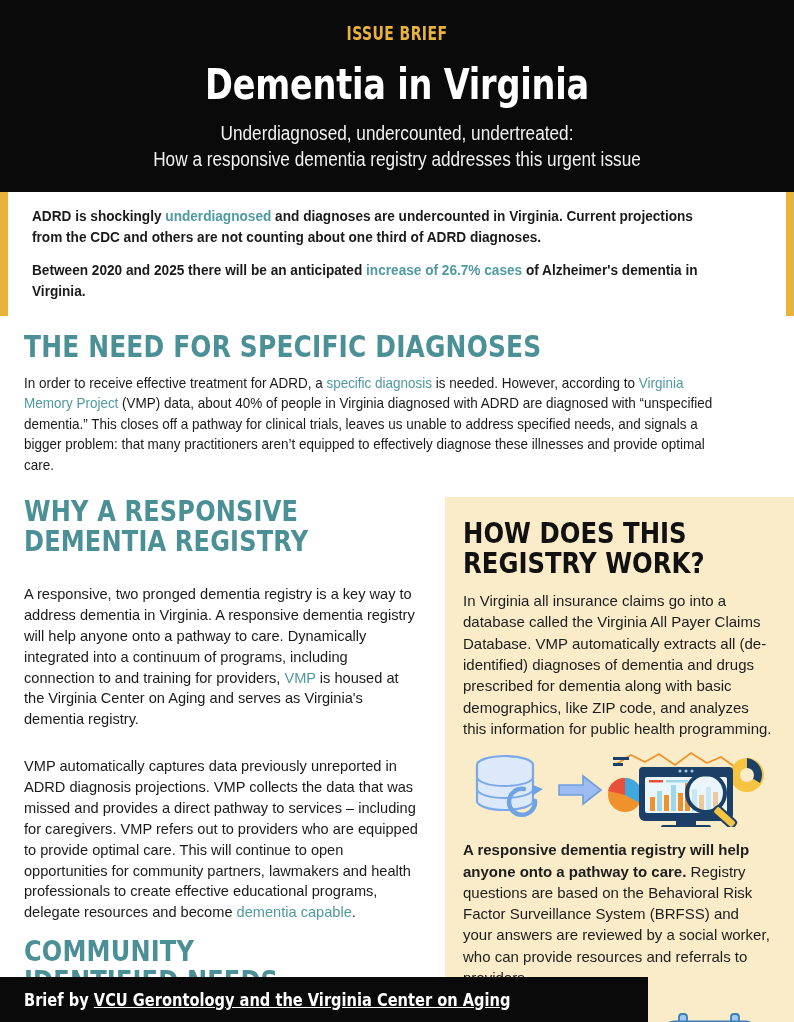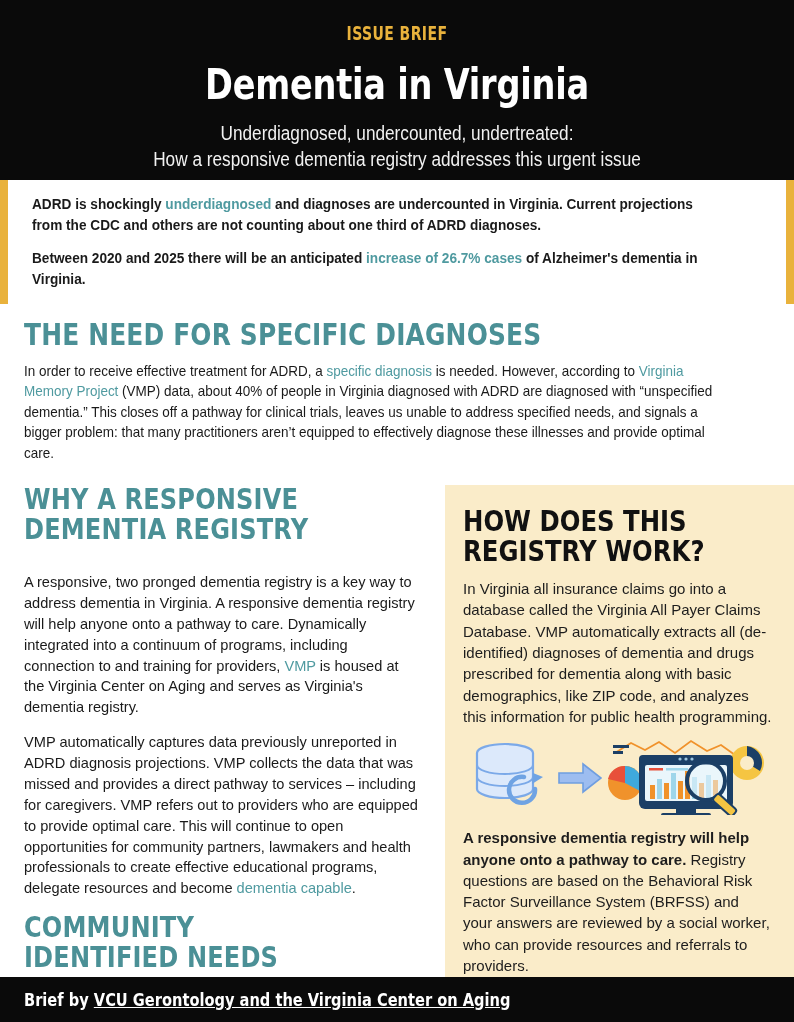--- a/index.html
+++ b/index.html
@@ -8,21 +8,21 @@
     font-family: "Liberation Sans", sans-serif;
     background: #ffffff;
     color: #1a1a1a;
     position: relative;
     overflow: hidden;
   }
 
   
   .header {
     background: #0a0a0a;
-    padding: 22px 30px 8px;
+    padding: 22px 30px 20px;
     text-align: center;
   }
   .kicker {
     color: #e9b23c;
     font-weight: 700;
     font-size: 19px;
     letter-spacing: 0.5px;
     font-family: "DejaVu Sans Condensed", "Liberation Sans Narrow", "Liberation Sans", sans-serif;
     transform: scaleX(0.82);
     transform-origin: center;
@@ -96,21 +96,21 @@
   .col-left {
     width: 445px;
     padding: 0 24px 0 24px;
   }
   .col-left h2.sect { font-size: 29px; }
   .col-left .body {
     font-size: 14.6px;
     line-height: 1.43;
     margin-top: 28px;
   }
-  .col-left .body.tight { margin-top: 14px; }
+  .col-left .body.tight { margin-top: 26px; }
 
   ul.needs {
     margin: 2px 0 0 34px;
     font-size: 14.6px;
     line-height: 1.43;
   }
   ul.needs li { margin: 1px 0; }
 
   
   .panel {
@@ -145,21 +145,21 @@
   .illo-people {
     margin: 14px 0 6px;
     height: 74px;
     position: relative;
   }
 
   
   .footer {
     position: absolute;
     left: 0; bottom: 0;
-    width: 794px;
+    width: 648px;
     height: 45px;
     background: #0a0a0a;
     display: flex;
     align-items: center;
     padding-left: 24px;
   }
   .footer-text {
     color: #ffffff;
     font-weight: 700;
     font-size: 17px;

